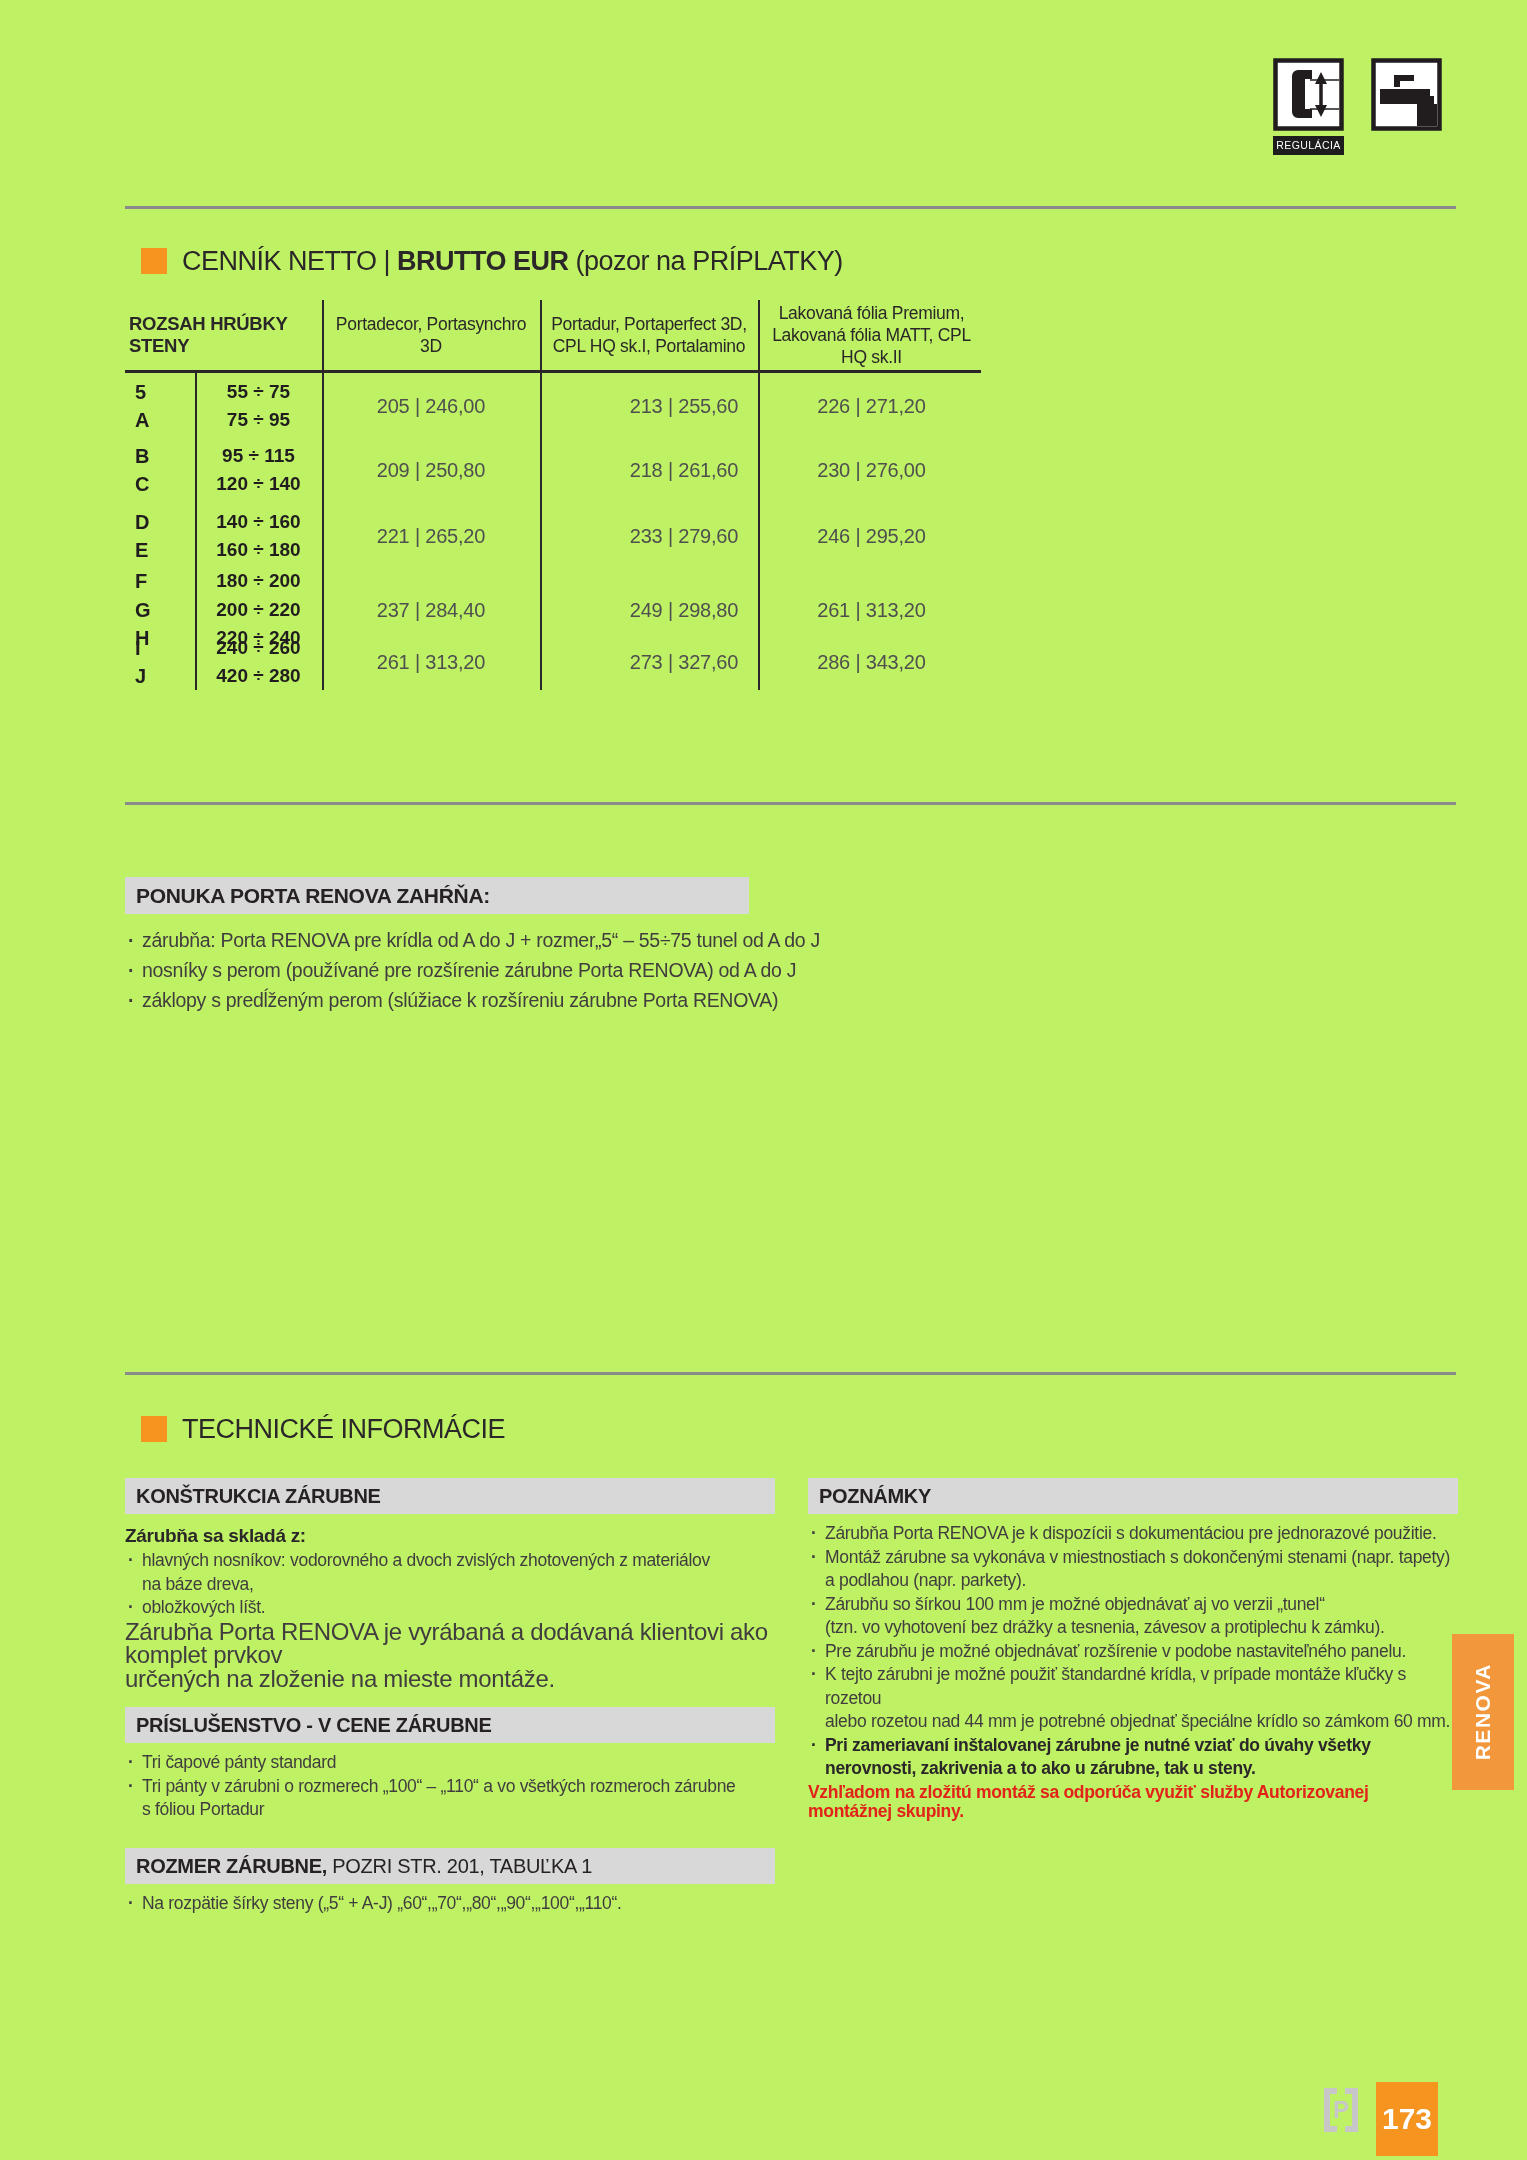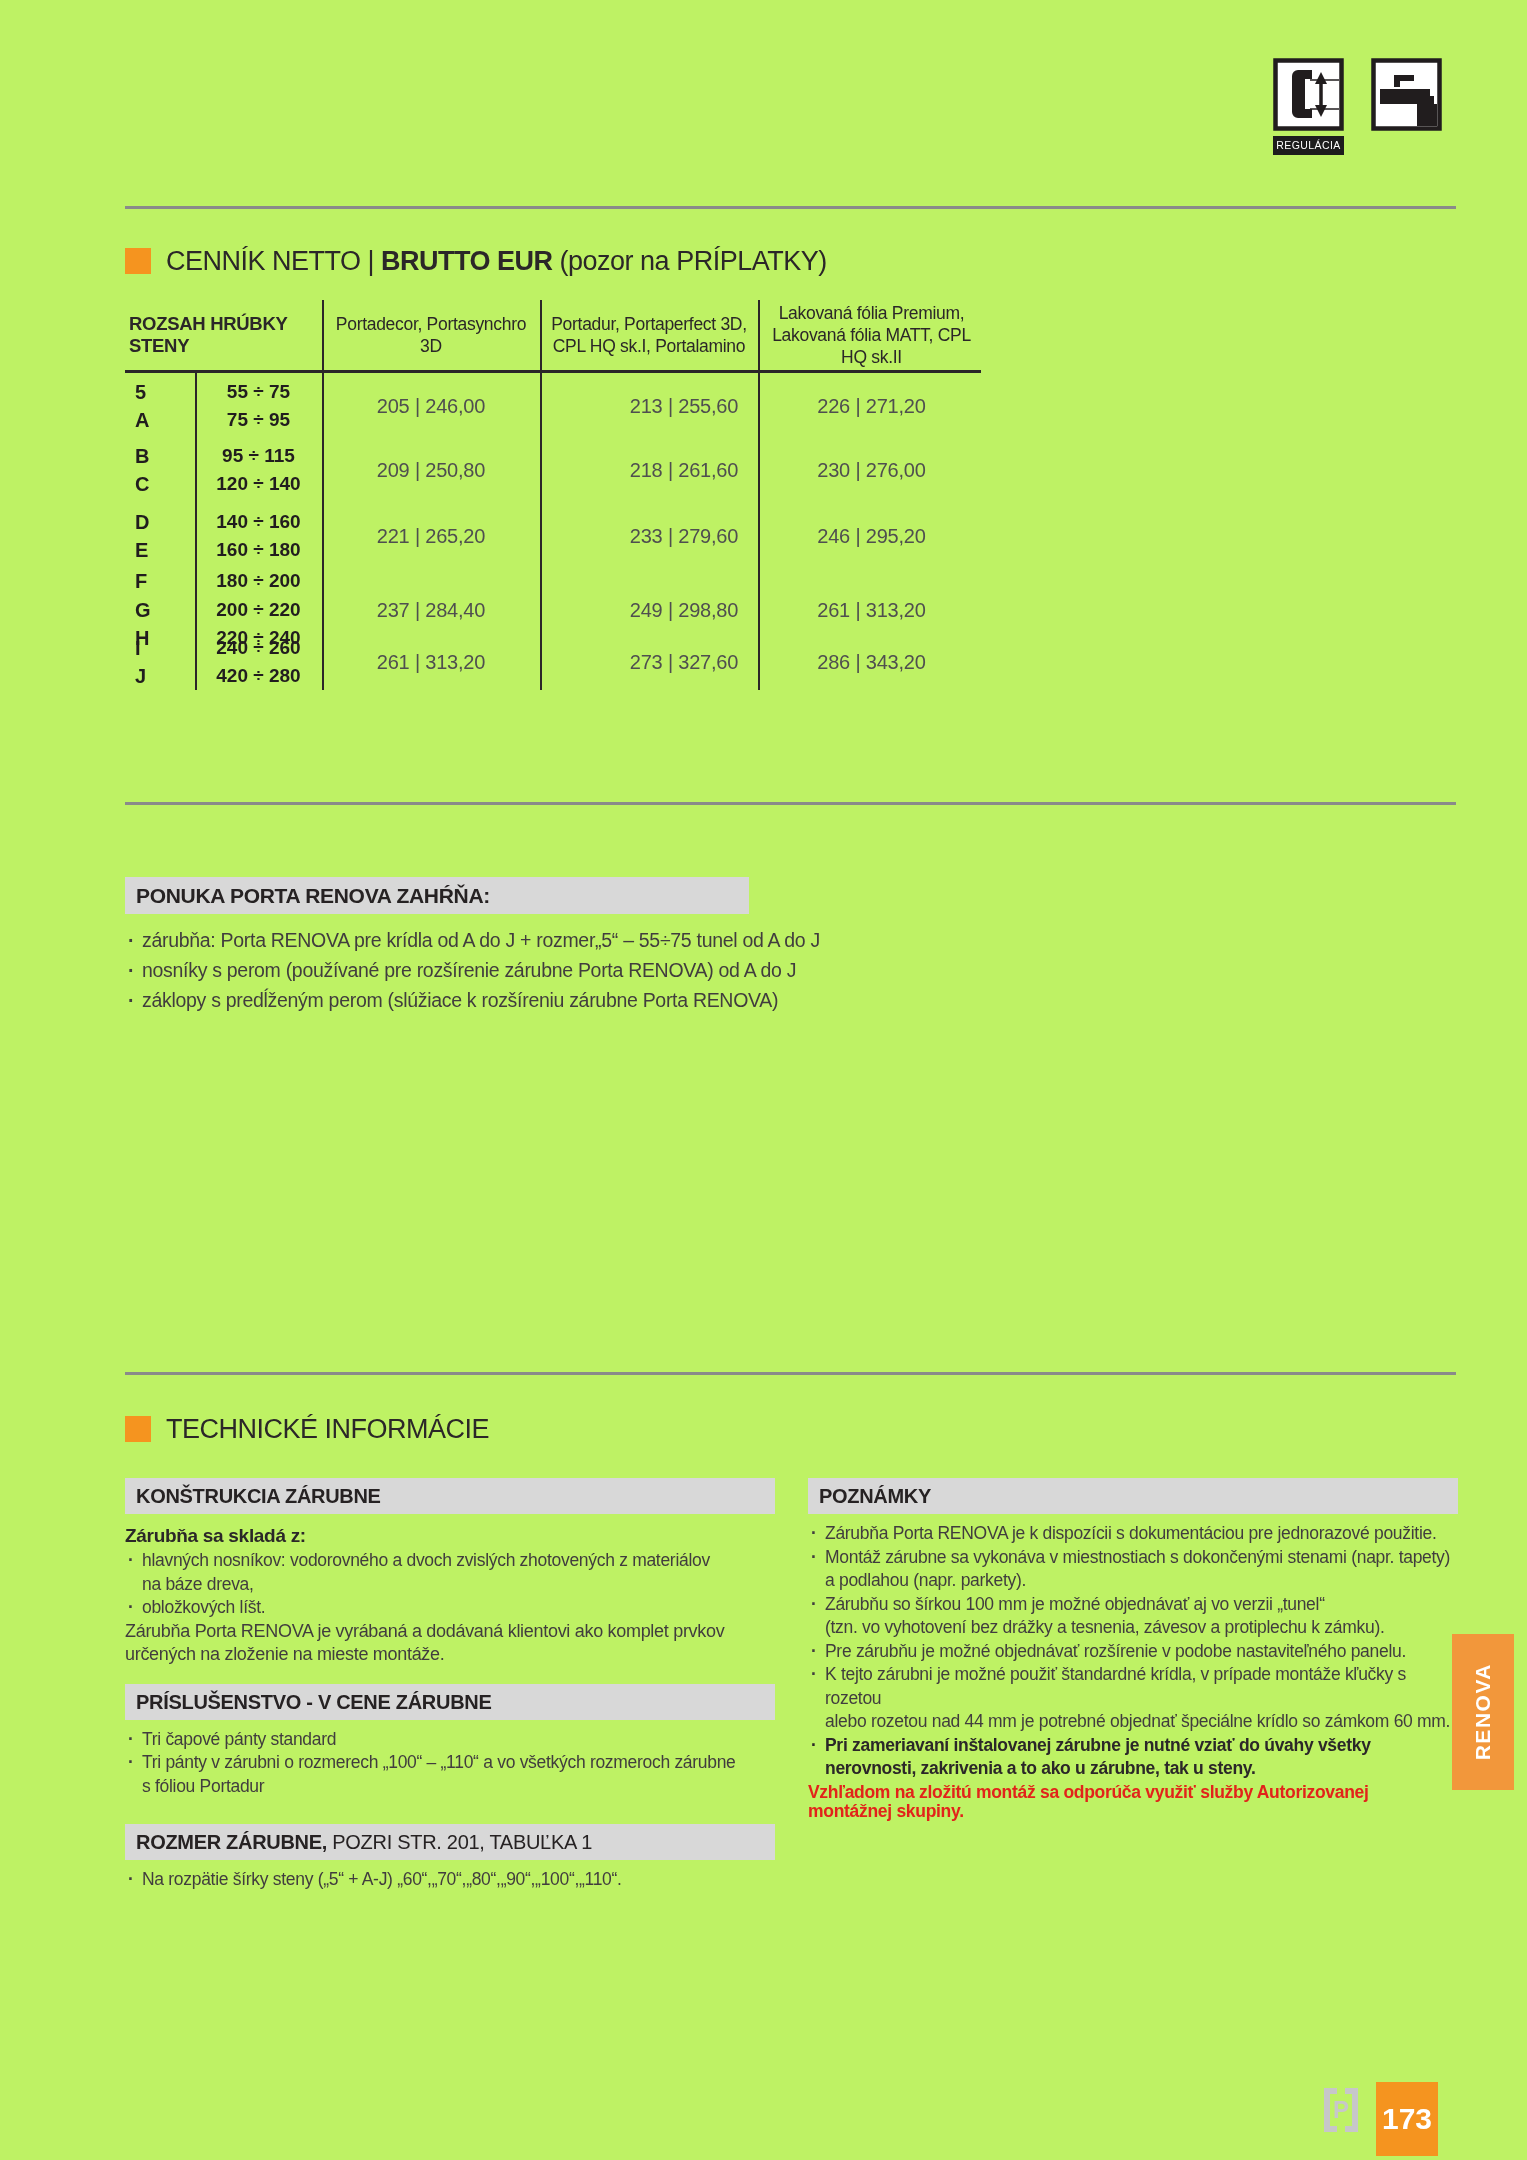--- a/index.html
+++ b/index.html
@@ -11,21 +11,21 @@
 
   
   .picto-wrap { position:absolute; left:1273px; top:58px; width:240px; }
   .picto { display:inline-block; vertical-align:top; }
   .reg-badge {
     position:absolute; left:0; top:78px; width:71px; height:19px; background:#1d1d1d;
     color:#ffffff; font-size:10.5px; letter-spacing:.4px; text-align:center; line-height:19px;
   }
 
   
-  .sec-head { position:absolute; left:125px; }
+  .sec-head { position:absolute; left:141px; }
   .sec-square { position:absolute; left:0; top:2px; width:26px; height:26px; background:#f5941f; }
   .sec-title { position:absolute; left:41px; top:0; white-space:nowrap; font-size:27px; letter-spacing:-0.5px; color:#2b2728; }
   .sec-title b { font-weight:bold; }
 
   
   .ptable { position:absolute; left:125px; top:300px; width:856px; height:390px; font-size:18px; }
   .vline { position:absolute; width:2px; background:#2b2728; top:0; bottom:0; }
   .vl1 { left:197px; } .vl2 { left:415px; } .vl3 { left:633px; }
   .subvline { position:absolute; width:2px; background:#2b2728; left:70px; top:70px; bottom:0; }
   .hline { position:absolute; left:0; right:0; top:70px; height:2.5px; background:#2b2728; }
@@ -58,21 +58,21 @@
   .ponuka .bar { width:624px; font-size:21px; }
   .ponuka .bullets { margin-top:11px; }
   .ponuka .bullets li { font-size:19.5px; line-height:30px; }
 
   
   .col { position:absolute; top:1478px; }
   .col-left { left:125px; width:650px; }
   .col-right { left:808px; width:650px; }
   .col .bar { width:100%; }
   .intro-bold { font-weight:bold; font-size:19px; color:#2b2728; margin:11px 0 2px; letter-spacing:-0.3px; }
-  .plain-text { font-size:18px; letter-spacing:-0.3px; line-height:23.5px; color:#413d3e; white-space:pre-line; margin:0; }
+  .plain-text { font-size:24px; letter-spacing:-0.3px; line-height:23.5px; color:#413d3e; white-space:pre-line; margin:0; }
   .warning { font-weight:bold; color:#e2231a; font-size:17.5px; line-height:19px; letter-spacing:-0.3px; white-space:pre-line; margin-top:2px; }
   .mt-sm { margin-top:8px; } .mt-md { margin-top:17px; } .mt-lg { margin-top:26px; }
 
   
   .side-tab { position:absolute; left:1452px; top:1634px; width:62px; height:156px; background:#f2973b;
               display:flex; align-items:center; justify-content:center; }
   .side-tab span { writing-mode:vertical-rl; transform:rotate(180deg); color:#ffffff; font-weight:bold;
                    font-size:21px; letter-spacing:1.5px; }
 
   

